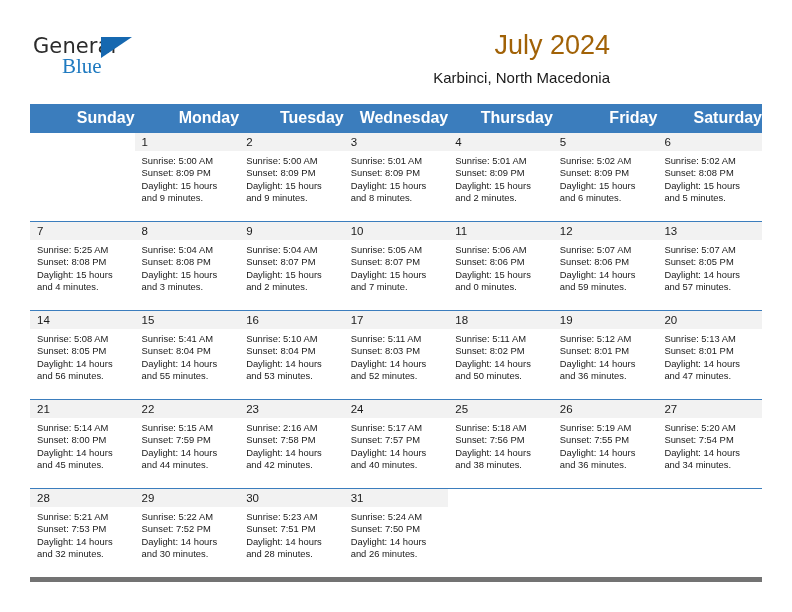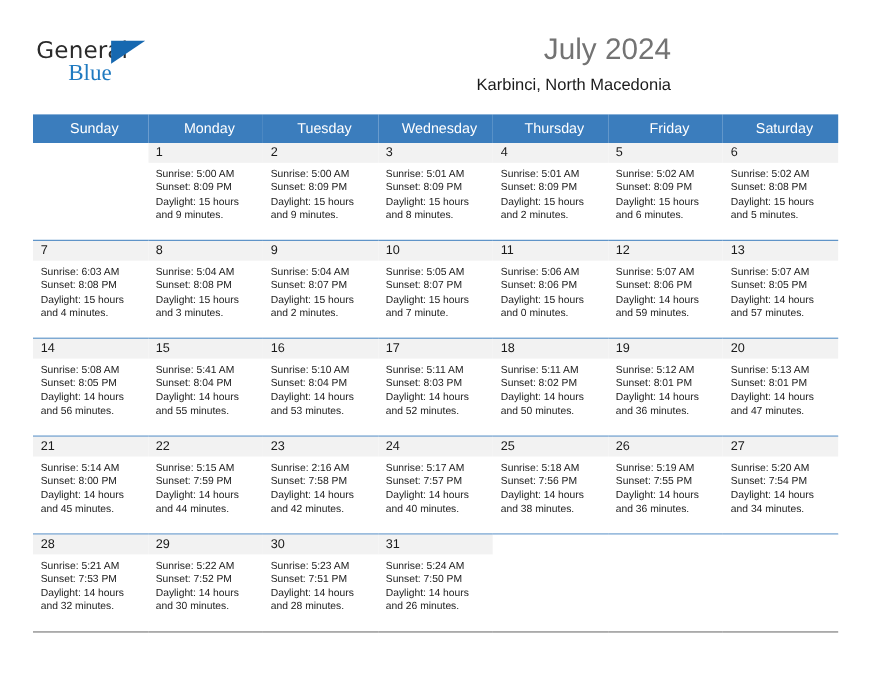--- a/index.html
+++ b/index.html
@@ -69,21 +69,21 @@
   }
 
   .title-block {
     position: absolute;
     right: 0;
     top: 0;
     text-align: right;
   }
   .cal-title {
     font-size: 27px;
-    color: #737373;
+    color: #a16207;
     line-height: 34px;
     white-space: nowrap;
     text-align: right;
   }
   .cal-subtitle {
     margin-top: 6px;
     font-size: 15px;
     color: #1a1a1a;
     line-height: 19px;
     white-space: nowrap;
@@ -95,39 +95,39 @@
     left: 30px;
     top: 104px;
     width: 732px;
     border-collapse: collapse;
     table-layout: fixed;
   }
 
   .calendar th {
     background: #3b7dbd;
     color: #ffffff;
-    font-size: 13px;
-    font-weight: normal;
-    text-align: center;
+    font-size: 16px;
+    font-weight: bold;
+    text-align: right;
     padding: 5px 0 6px 7px;
     height: 13px;
     border: none;
   }
 
   .calendar td {
     vertical-align: top;
     padding: 0;
     border: none;
     border-bottom: 1px solid #3b7dbd;
     height: 88px;
     width: 104.57px;
     background: #ffffff;
   }
   .calendar tr.week:last-child td {
-    border-bottom: 1px solid #737373;
+    border-bottom: 5px solid #737373;
   }
 
   .daycell {
     position: relative;
     height: 88px;
     box-sizing: border-box;
   }
   .daynum-band {
     background: #f2f2f2;
     height: 18px;
@@ -253,21 +253,21 @@
                 <div>and 5 minutes.</div>
               </div>
             </div>
           </td>
         </tr>
         <tr class="week">
           <td>
             <div class="daycell">
               <div class="daynum-band">7</div>
               <div class="details">
-                <div>Sunrise: 6:03 AM</div>
+                <div>Sunrise: 5:25 AM</div>
                 <div>Sunset: 8:08 PM</div>
                 <div>Daylight: 15 hours</div>
                 <div>and 4 minutes.</div>
               </div>
             </div>
           </td>
           <td>
             <div class="daycell">
               <div class="daynum-band">8</div>
               <div class="details">

